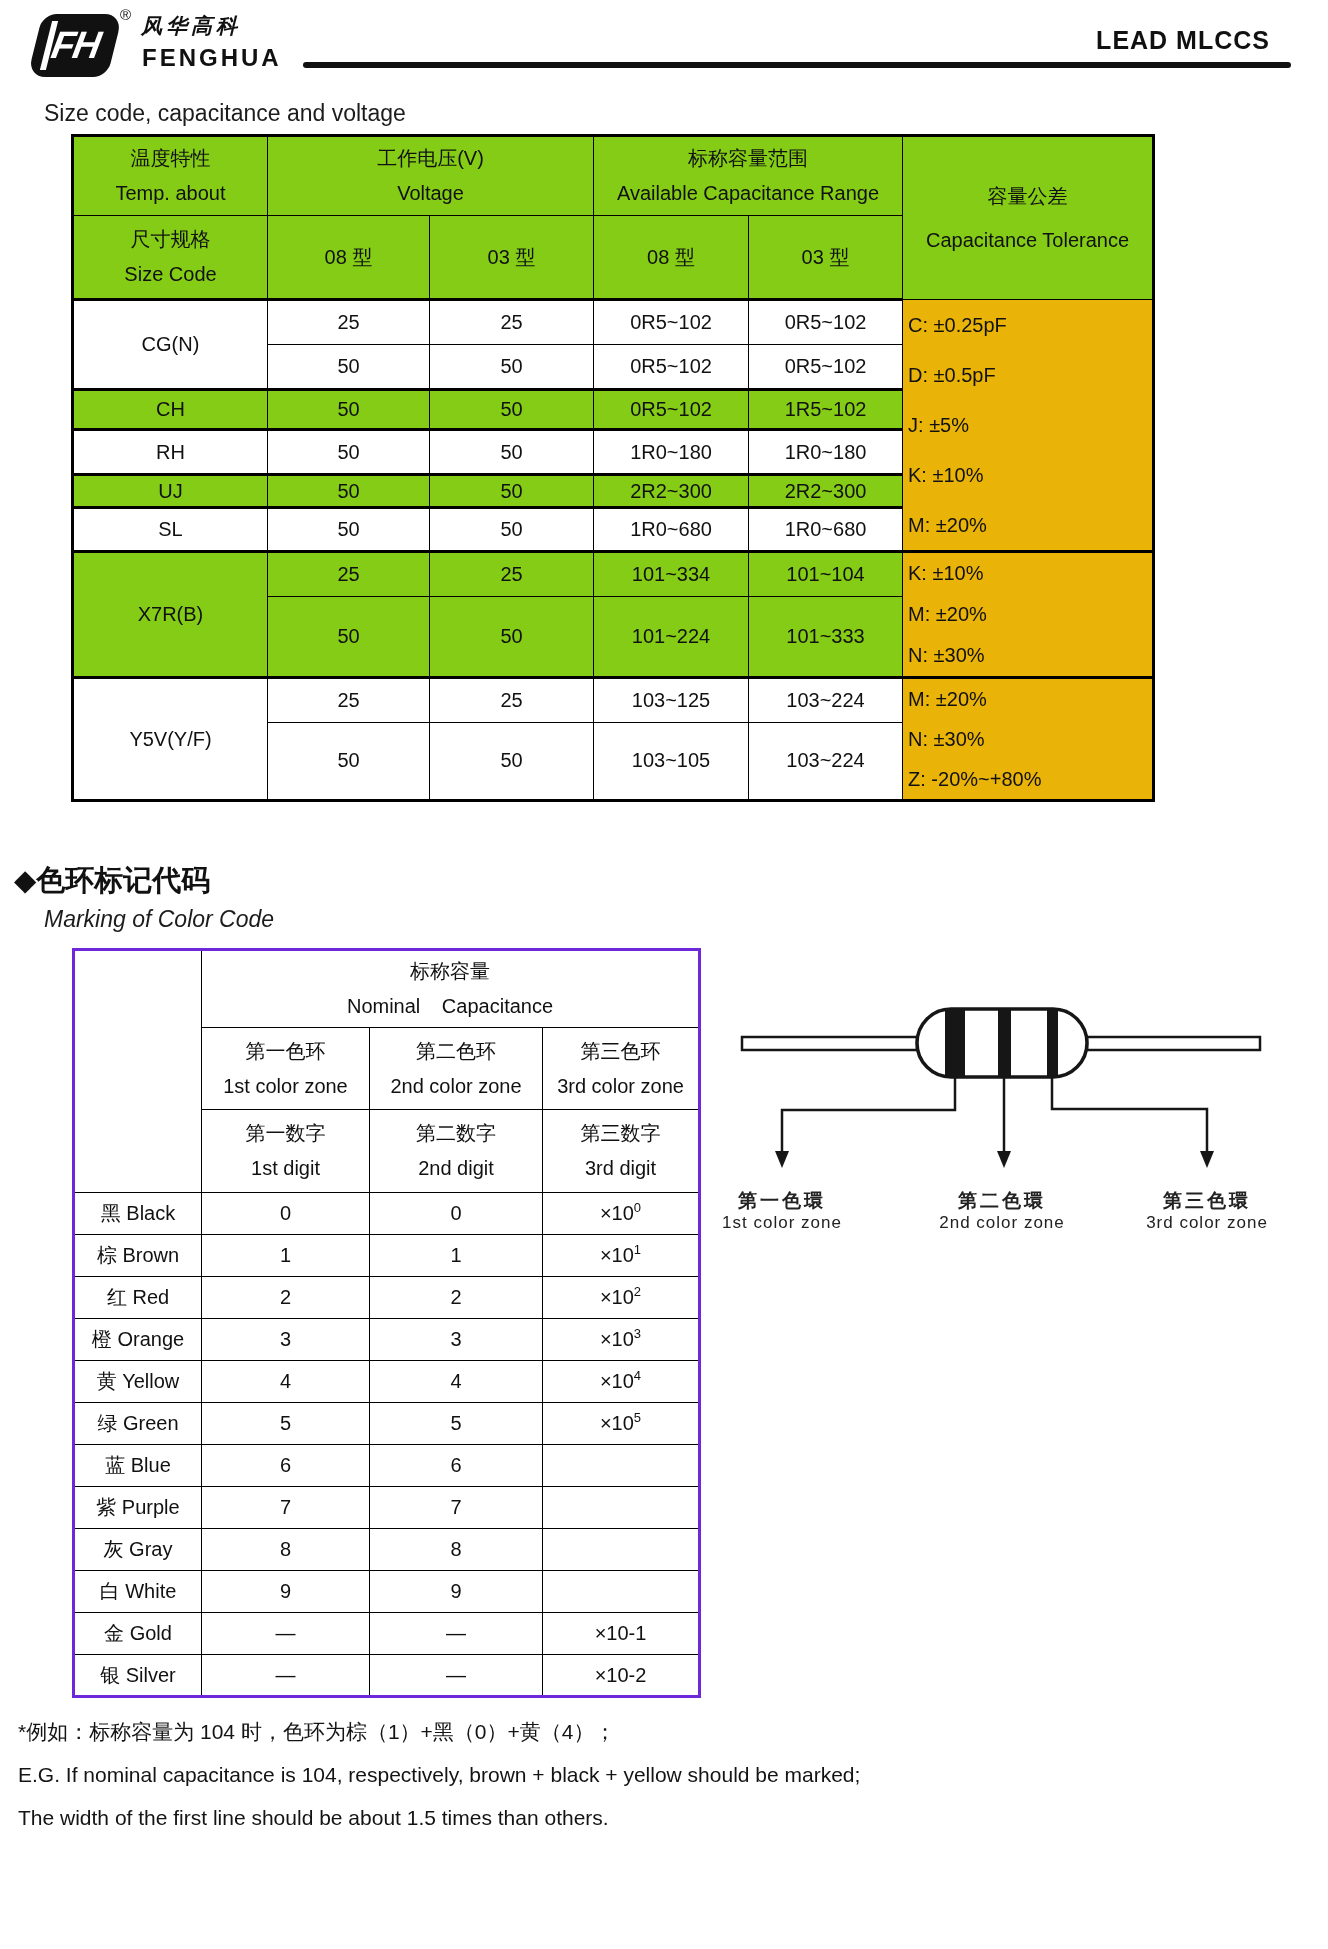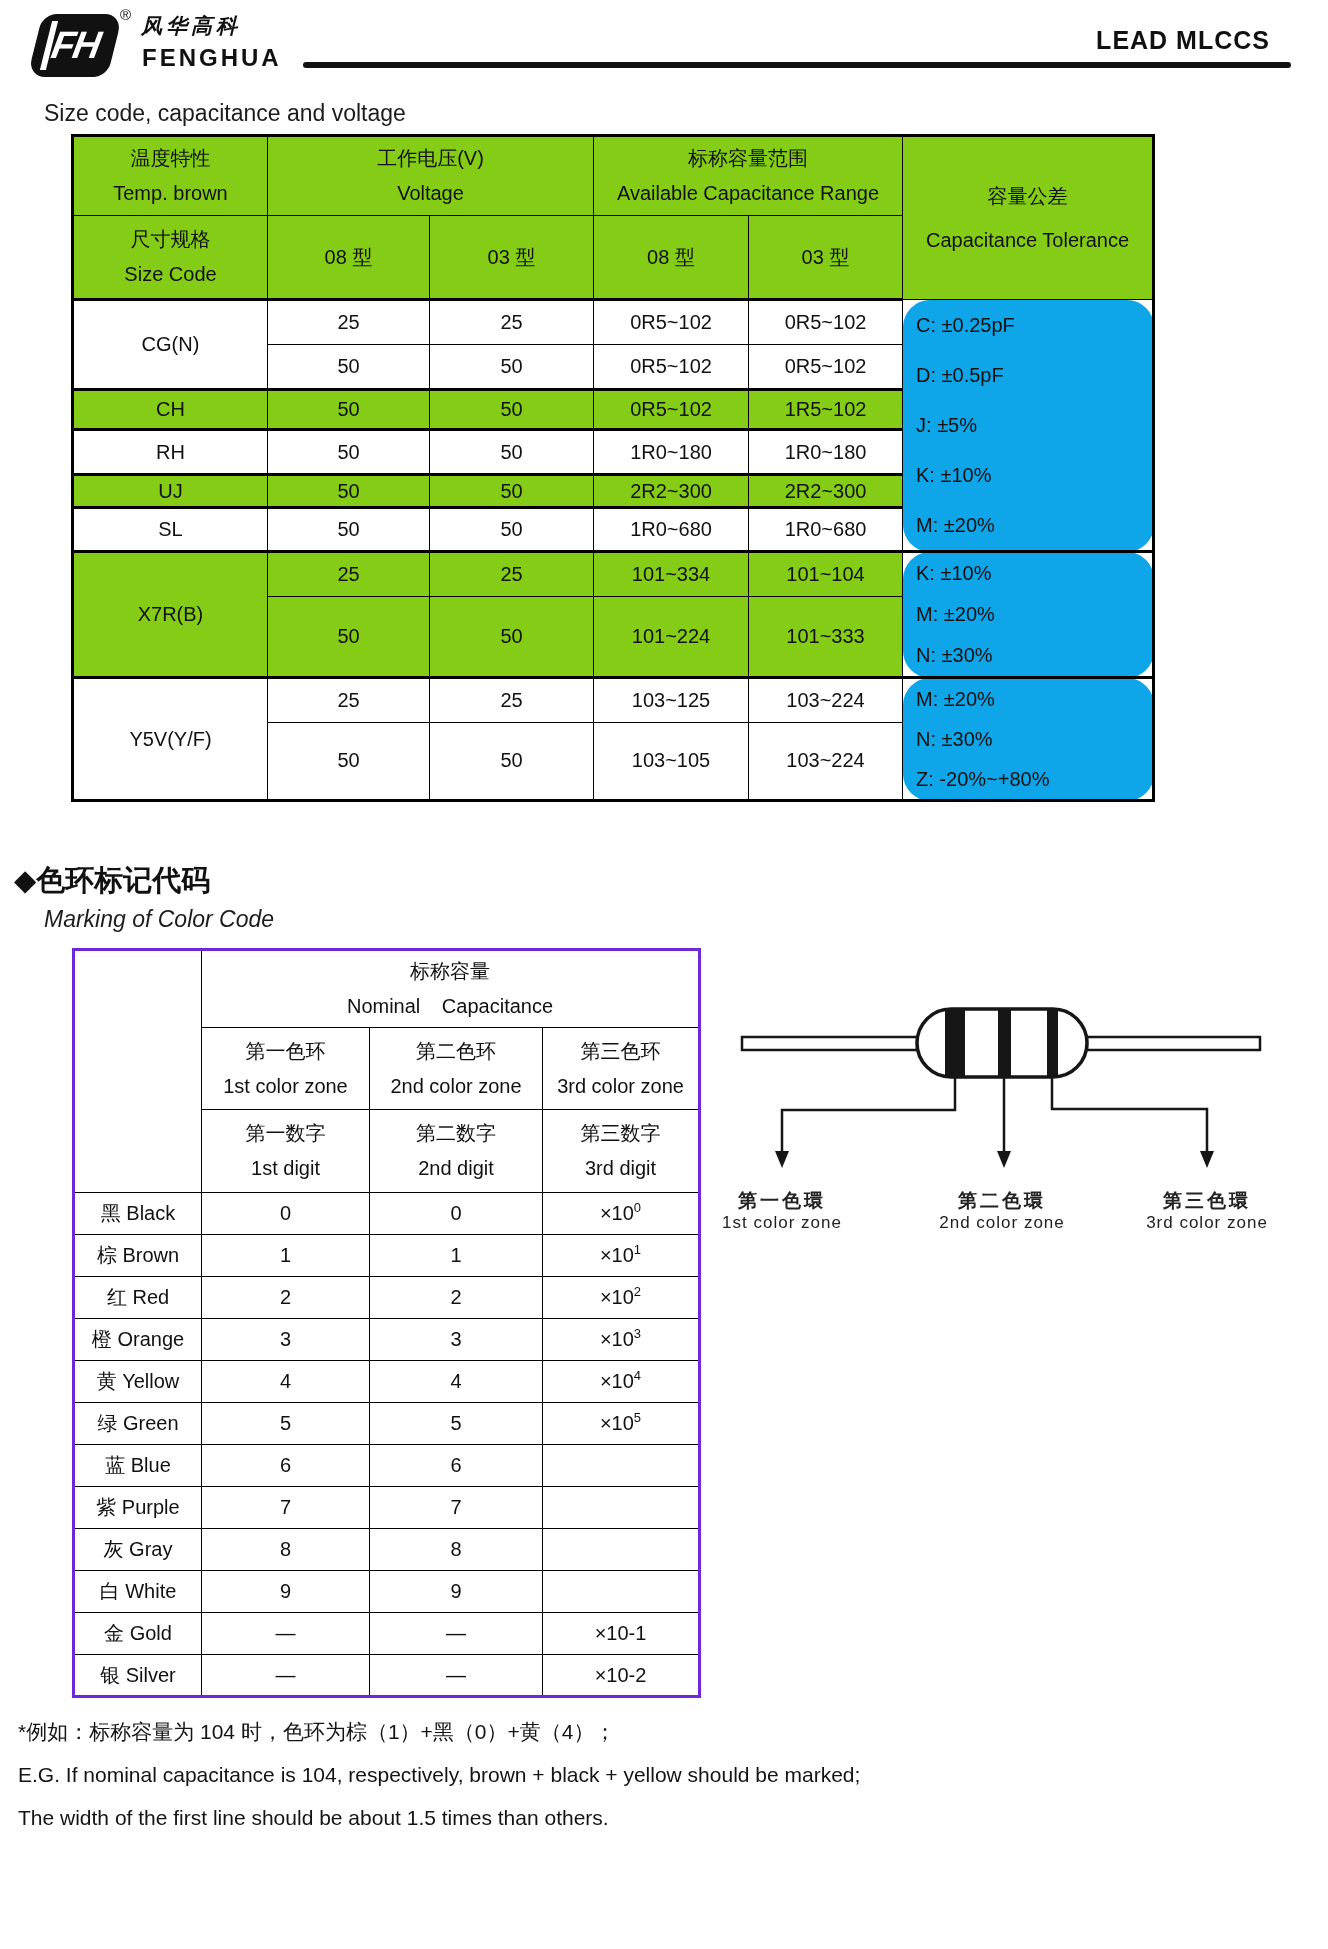--- a/index.html
+++ b/index.html
@@ -34,21 +34,21 @@
   .g { background:#84cc16; }
   .two .l { line-height:35px; }
   sup { font-size:13px; line-height:0; vertical-align:super; }
 
   
   .t1 { margin:8px 0 0 71px; width:1081px; border:3.5px solid #000; }
   .t1 tr.h1 > * { height:80px; }
   .t1 tr.h2 > * { height:84px; border-bottom:3.5px solid #000; }
   .t1 .gsep > * { border-top:3.5px solid #000; }
   .t1 .tolhead .l { line-height:44px; }
-  .tolcell { text-align:left; padding-left:13px; background:#0ea5e9;border-radius:27px; }
+  .tolcell { text-align:left; padding-left:5px; background:#eab308; }
   .tolcell div { text-align:left; }
   .tol5 div { line-height:50px; }
   .tol3a div { line-height:41px; }
   .tol3b div { line-height:40px; }
 
   
   .sec2-wrap { position:relative; margin-top:16px; }
 
   
   .t2 { margin-left:72px; width:626px; border:3px solid #6d28d9; }
@@ -93,21 +93,21 @@
         <col style="width:162px">
         <col style="width:164px">
       <col style="width:155px">
         <col style="width:154px">
         <col style="width:251px">
     </colgroup>
     <tbody>
         <tr class="h1">
       <th class="g two">
         <div class="l">温度特性</div>
-        <div class="l">Temp. brown</div>
+        <div class="l">Temp. about</div>
       </th>
       <th class="g two" colspan="2">
         <div class="l">工作电压(V)</div>
         <div class="l">Voltage</div>
       </th>
       <th class="g two" colspan="2">
         <div class="l">标称容量范围</div>
         <div class="l">Available Capacitance Range</div>
       </th>
       <th class="g two tolhead" rowspan="2">

